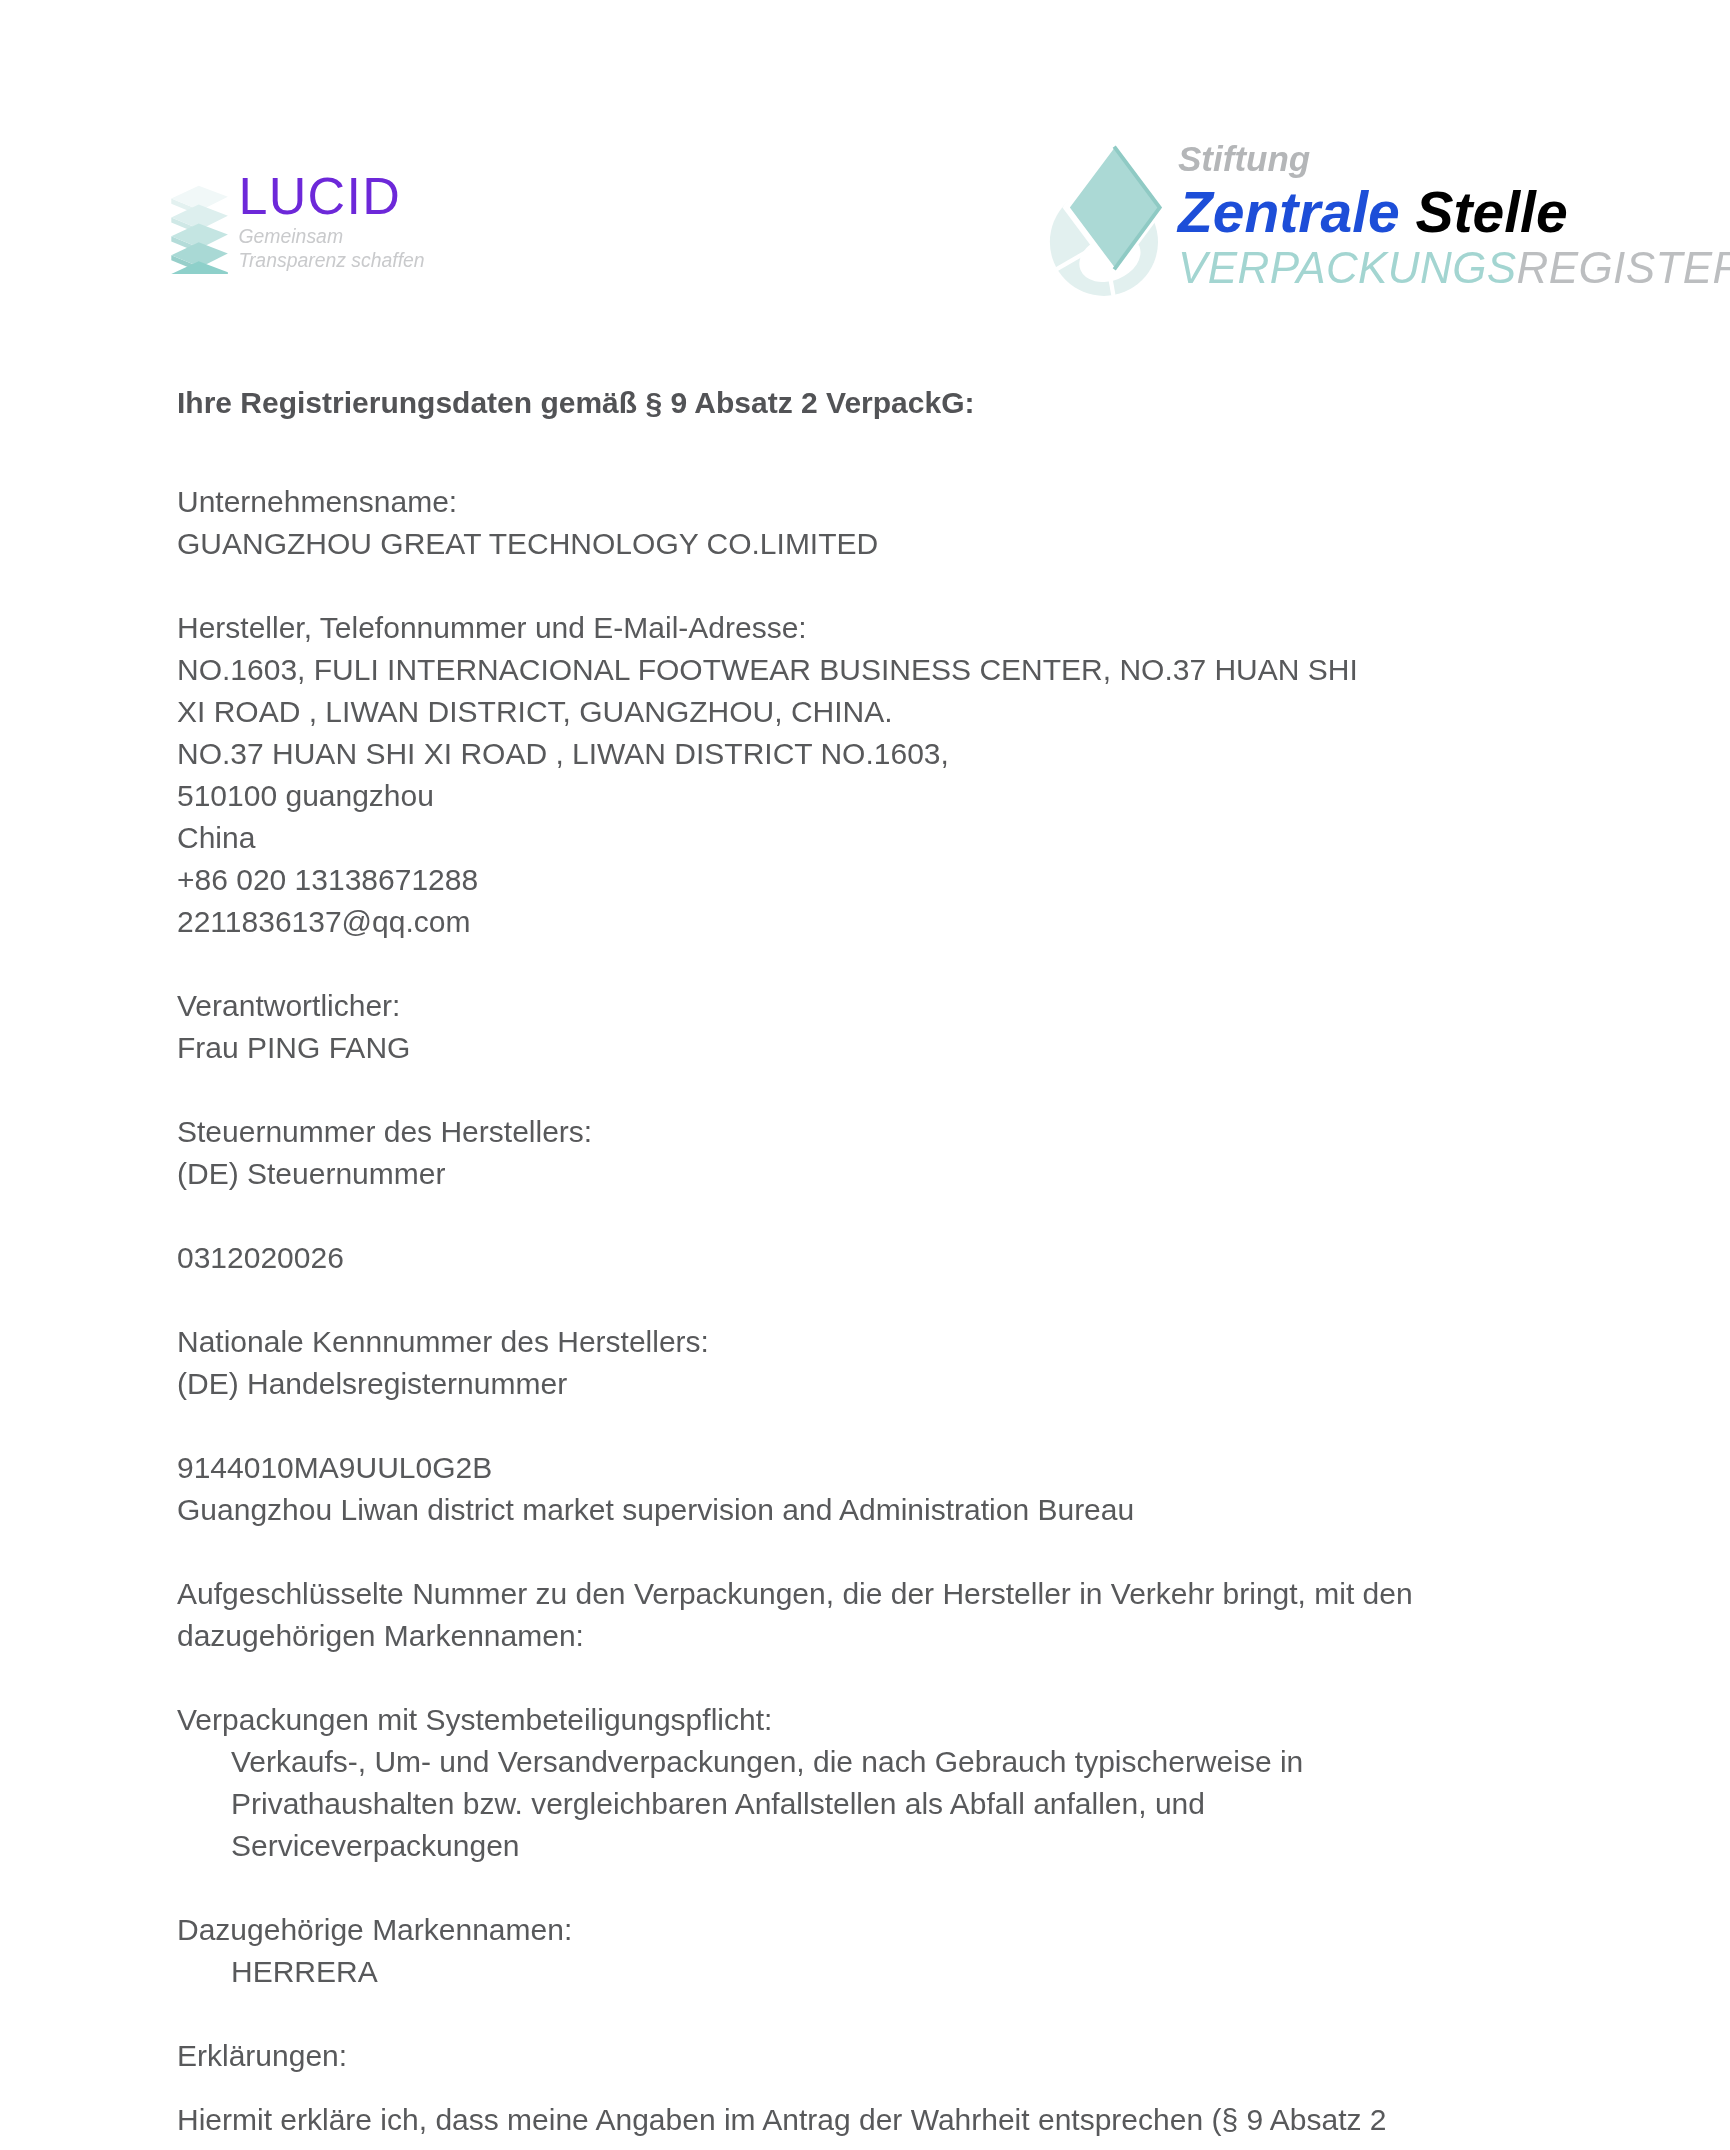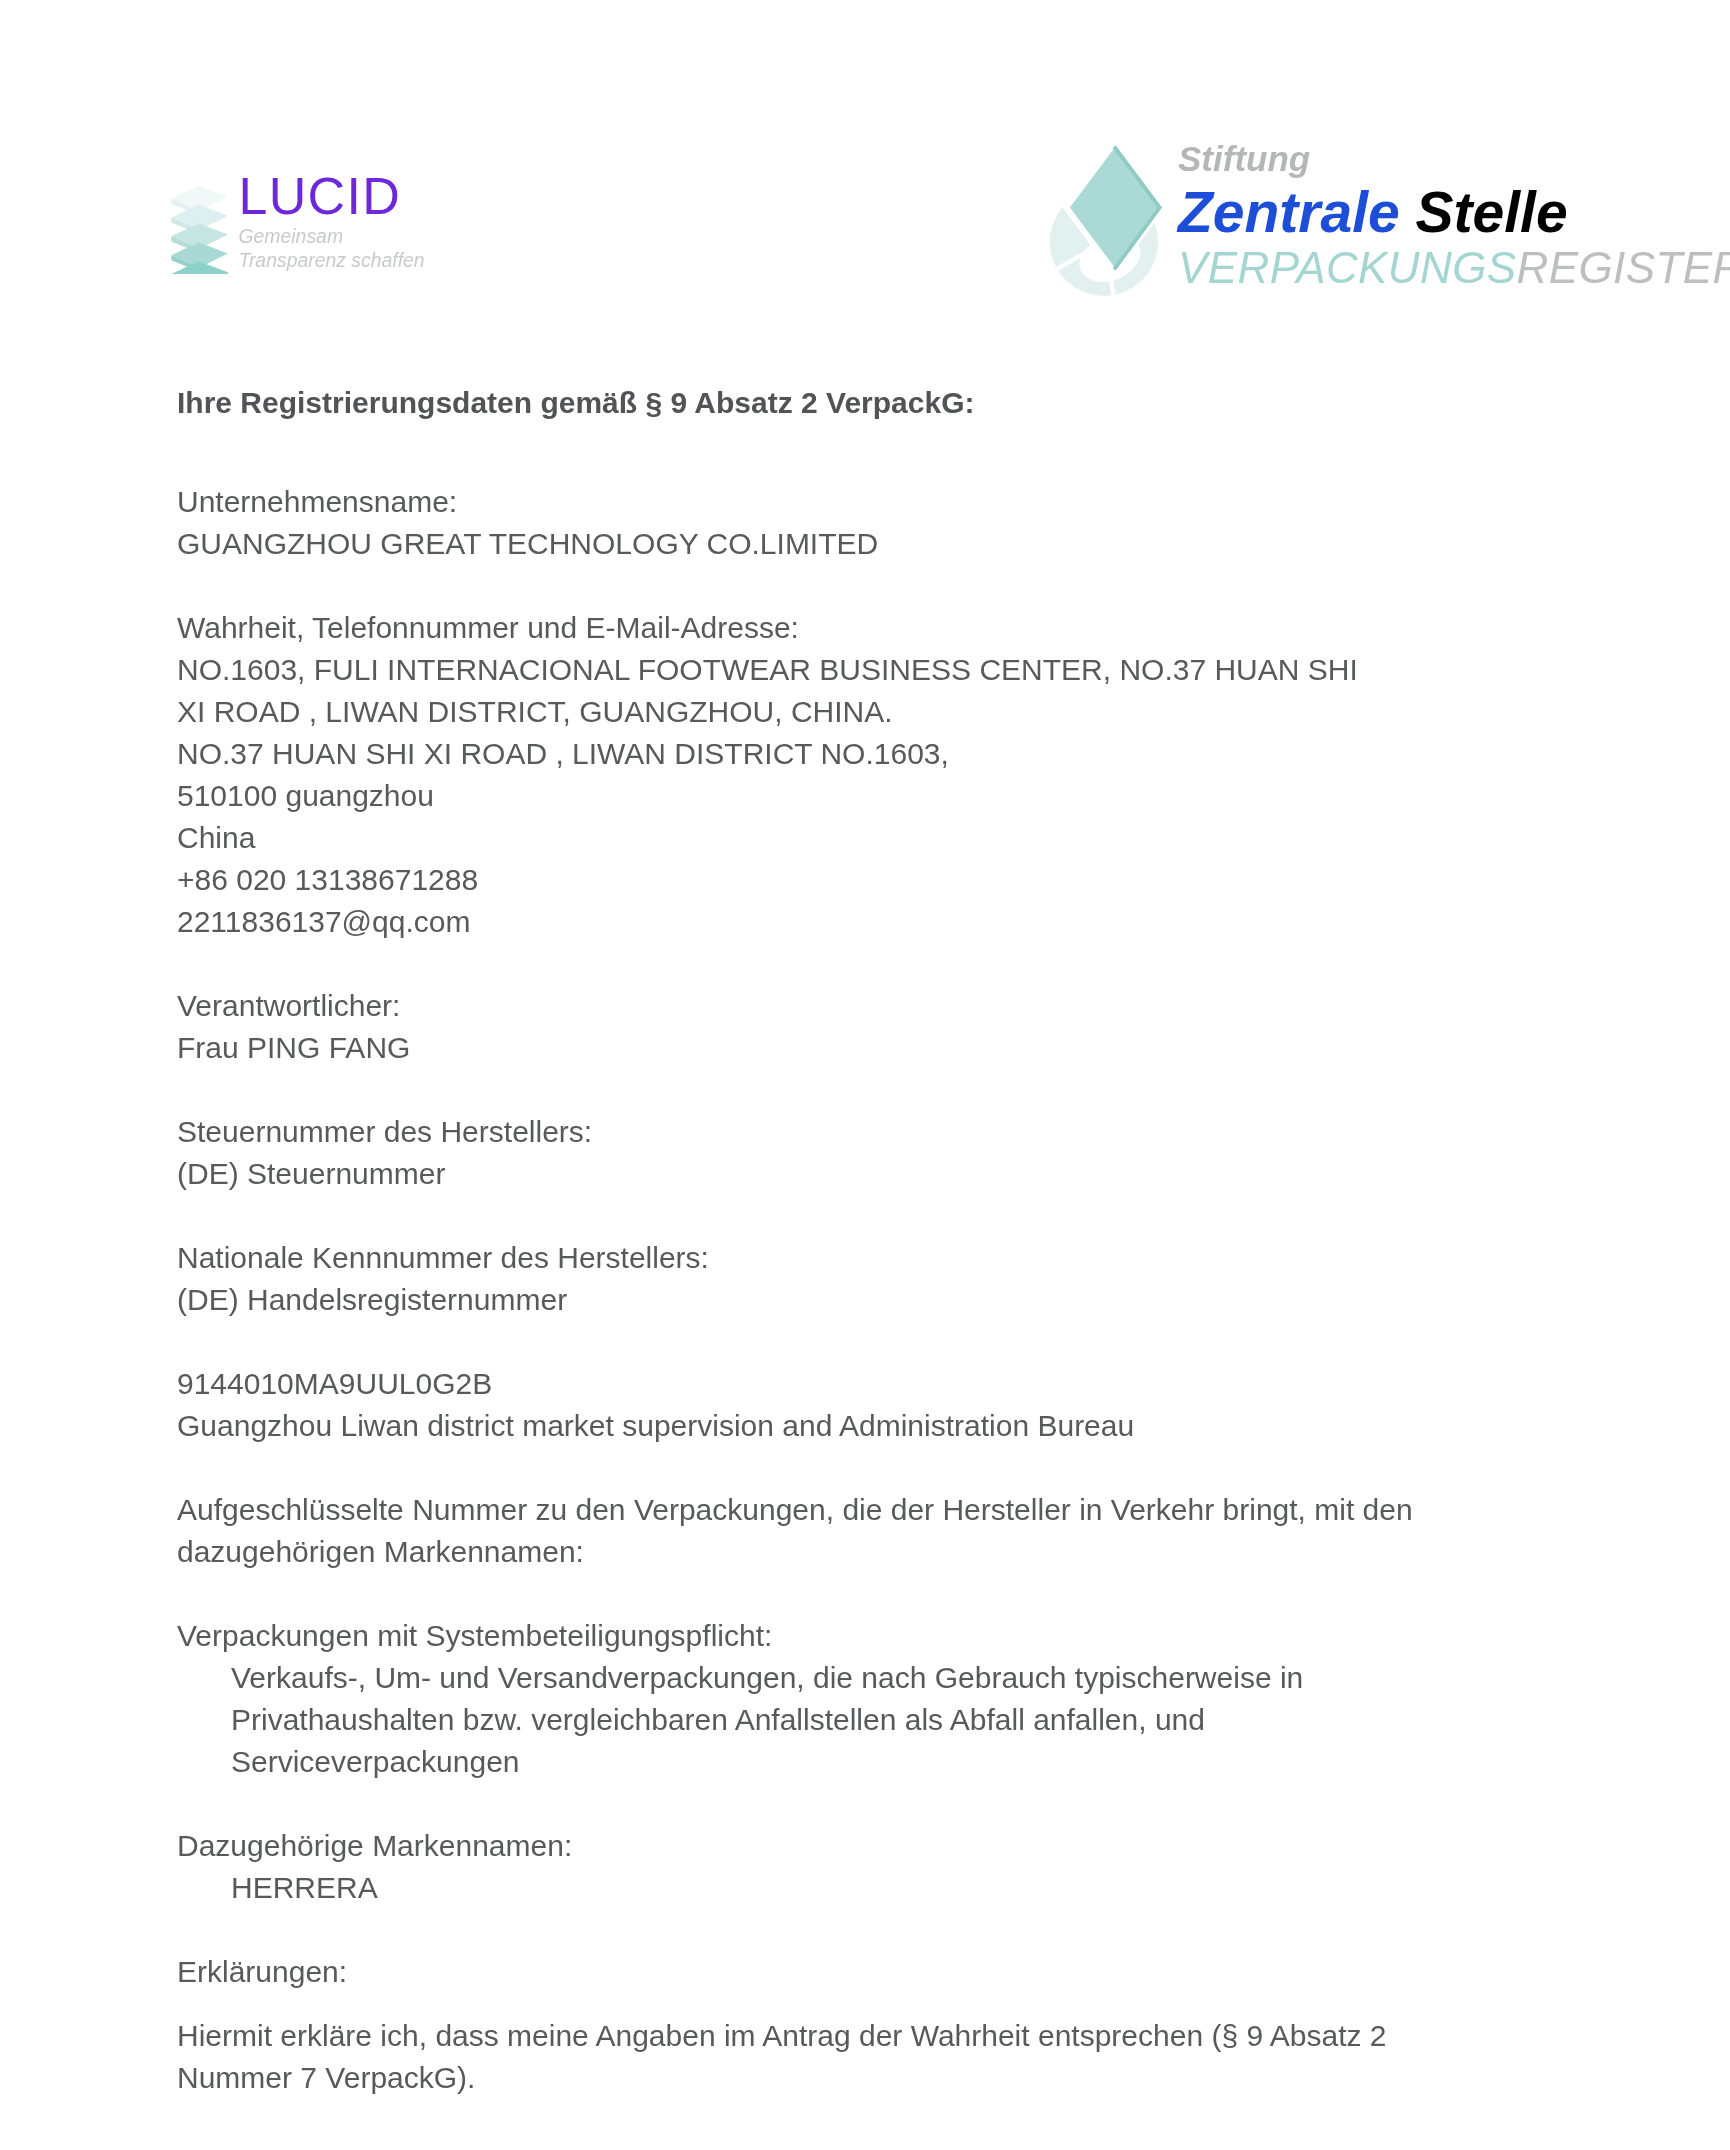--- a/index.html
+++ b/index.html
@@ -92,35 +92,36 @@
       <div class="zsvr-line3"><span class="teal">VERPACKUNGS</span><span class="gray">REGISTER</span></div>
     </div>
   </div>
 
   <main class="main">
     <div class="line h1">Ihre Registrierungsdaten gemäß § 9 Absatz 2 VerpackG:</div>
 
     <div class="line gap-lg">Unternehmensname:</div>
     <div class="line">GUANGZHOU GREAT TECHNOLOGY CO.LIMITED</div>
 
-    <div class="line gap">Wahrheit, Telefonnummer und E-Mail-Adresse:</div>
+    <div class="line gap">Hersteller, Telefonnummer und E-Mail-Adresse:</div>
     <div class="line">NO.1603, FULI INTERNACIONAL FOOTWEAR BUSINESS CENTER, NO.37 HUAN SHI</div>
     <div class="line">XI ROAD , LIWAN DISTRICT, GUANGZHOU, CHINA.</div>
     <div class="line">NO.37 HUAN SHI XI ROAD , LIWAN DISTRICT NO.1603,</div>
     <div class="line">510100 guangzhou</div>
     <div class="line">China</div>
     <div class="line">+86 020 13138671288</div>
     <div class="line">2211836137@qq.com</div>
 
     <div class="line gap">Verantwortlicher:</div>
     <div class="line">Frau PING FANG</div>
 
     <div class="line gap">Steuernummer des Herstellers:</div>
     <div class="line">(DE) Steuernummer</div>
 
+    <div class="line gap">0312020026</div>
 
     <div class="line gap">Nationale Kennnummer des Herstellers:</div>
     <div class="line">(DE) Handelsregisternummer</div>
 
     <div class="line gap">9144010MA9UUL0G2B</div>
     <div class="line">Guangzhou Liwan district market supervision and Administration Bureau</div>
 
     <div class="line gap">Aufgeschlüsselte Nummer zu den Verpackungen, die der Hersteller in Verkehr bringt, mit den</div>
     <div class="line">dazugehörigen Markennamen:</div>
 

